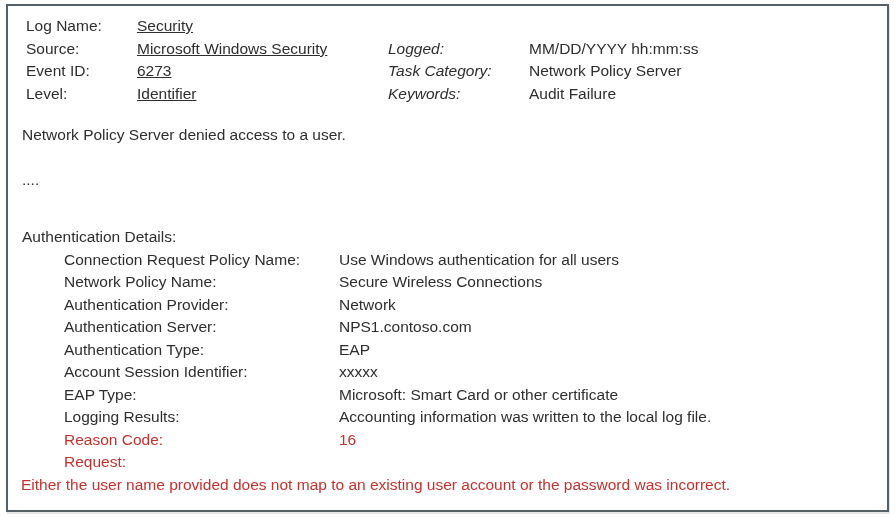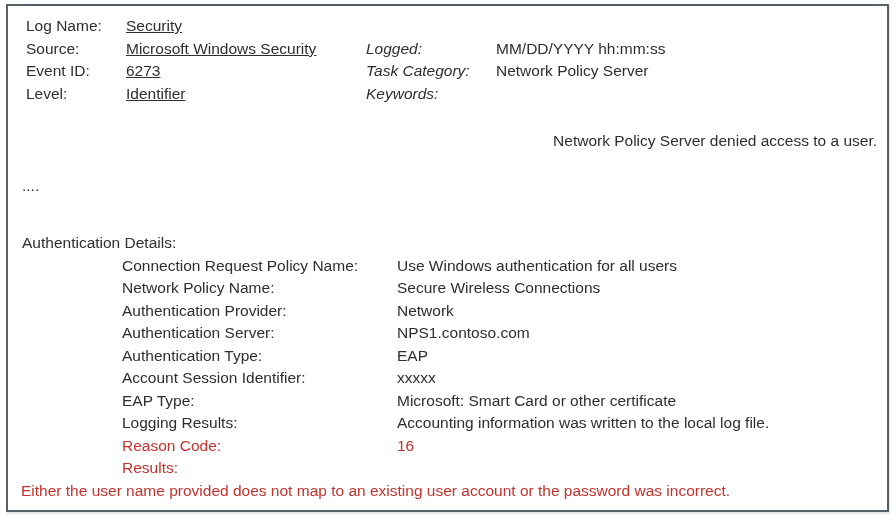--- a/index.html
+++ b/index.html
@@ -19,31 +19,31 @@
   .panel{
     position:absolute;
     left:6px; top:4px;
     width:883px; height:508px;
     border:2px solid var(--border);
     background:var(--bg);
     box-shadow:1px 2px 0 rgba(0,0,0,0.10);
     padding:9px 10px 0 14px;
   }
   
-  .hdr-row{display:flex;padding-left:4px;}
+  .hdr-row{display:flex;padding-left:4px;gap:11px;}
   .hdr-label1{width:100px;flex:none;}
   .hdr-value1{width:240px;flex:none;text-decoration:underline;}
   .hdr-label2{width:130px;flex:none;font-style:italic;}
   .hdr-value2{flex:1;}
   
-  .description{margin-top:25px;text-align:right;}
+  .description{margin-top:19px;}
   .ellipsis{margin-top:22px;}
   .section-title{margin-top:35px;}
   
-  .detail-row{display:flex;margin-left:100px;}
+  .detail-row{display:flex;margin-left:42px;}
   .detail-label{width:275px;flex:none;}
   .detail-value{flex:1;}
   .red, .red *{color:var(--red);justify-content:space-between;}
   .footnote{margin-left:-1px;}
 </style>
 </head>
 <body>
 
 <div class="panel">
 
@@ -63,20 +63,21 @@
     <div class="hdr-row">
       <span class="hdr-label1">Event ID:</span>
       <span class="hdr-value1">6273</span>
       <span class="hdr-label2">Task Category:</span>
       <span class="hdr-value2">Network Policy Server</span>
     </div>
     <div class="hdr-row">
       <span class="hdr-label1">Level:</span>
       <span class="hdr-value1">Identifier</span>
       <span class="hdr-label2">Keywords:</span>
+      <span class="hdr-value2">Audit Failure</span>
     </div>
   </div>
 
   <div class="description">Network Policy Server denied access to a user.</div>
 
   <div class="ellipsis">....</div>
 
   <div class="section-title">Authentication Details:</div>
 
   <div>
@@ -110,19 +111,19 @@
     </div>
     <div class="detail-row">
       <span class="detail-label">Logging Results:</span>
       <span class="detail-value">Accounting information was written to the local log file.</span>
     </div>
     <div class="detail-row red">
       <span class="detail-label">Reason Code:</span>
       <span class="detail-value">16</span>
     </div>
     <div class="detail-row red">
-      <span class="detail-label">Results:</span>
+      <span class="detail-label">Request:</span>
     </div>
   </div>
 
   <div class="footnote red">Either the user name provided does not map to an existing user account or the password was incorrect.</div>
 
 </div>
 
 </body></html>

